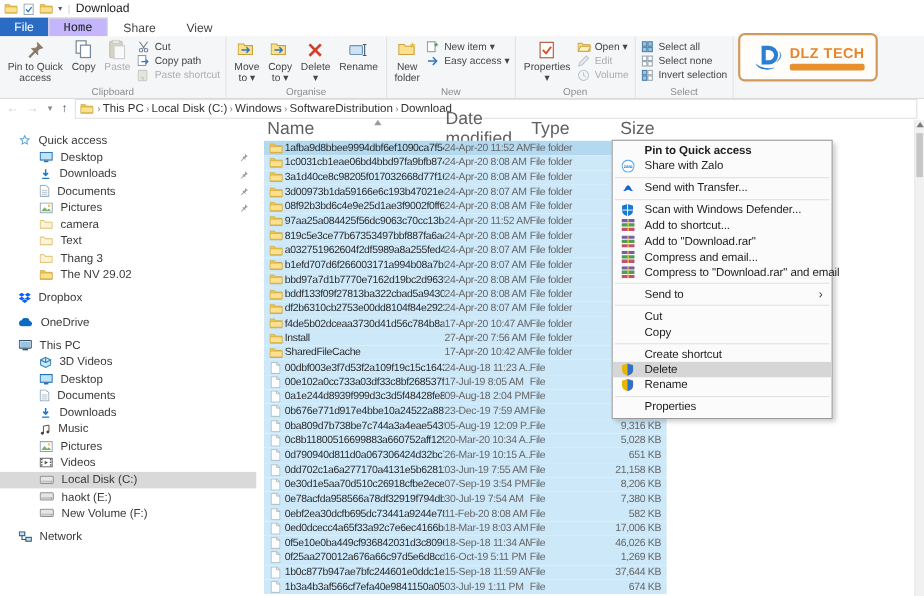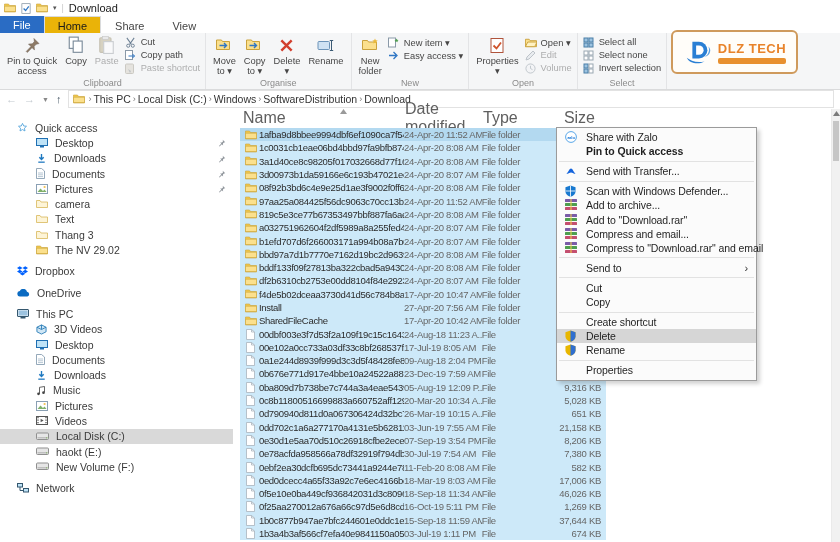--- a/index.html
+++ b/index.html
@@ -12,21 +12,21 @@
   #titlebar{position:absolute;left:0;top:0;right:0;height:16px;display:flex;align-items:center;padding-left:4px;gap:5px;font-size:11px;}
   .tsep{color:#c9c9c9;font-size:9px;}
   #wtitle{color:#1a1a1a;}
   .qcaret{font-size:7px;color:#555;}
 
   
   #tabsrow{position:absolute;left:0;top:16px;right:0;height:17px;display:flex;align-items:stretch;font-size:11px;}
   #filetab{background:#2a6cc4;color:#fff;padding:1px 13px 0;display:flex;align-items:center;}
   #tabs{display:flex;}
   .tab{padding:1px 13px 0;display:flex;align-items:center;color:#444;border:1px solid transparent;border-bottom:none;}
-  .tab.active{background:#eab308;border-color:#dadbdc;color:#1a1a1a;}
+  .tab.active{background:#c4b5fd;border-color:#dadbdc;color:#1a1a1a;font-family:Liberation Mono, monospace;}
 
   
   #ribbon{position:absolute;left:0;top:33px;right:0;height:56px;background:#f5f6f7;border-bottom:1px solid #dadbdc;}
   #groups{display:flex;height:100%;}
   .rgroup{position:relative;height:100%;border-right:1px solid #e3e4e6;padding:0 3px;}
   .rbody{display:flex;align-items:flex-start;height:45px;}
   .rglabel{position:absolute;left:0;right:0;bottom:1px;text-align:center;font-size:9px;color:#8b8b8b;}
   .rbig{display:flex;flex-direction:column;align-items:center;padding:2px 4px 0;font-size:9.3px;color:#464646;line-height:1.12;text-align:center;}
   .rbig .icon{height:20px;margin-bottom:1px;}
   .rsmallcol{display:flex;flex-direction:column;padding:3px 2px 0;gap:1px;}
@@ -1045,31 +1045,31 @@
       <span id="varrow" class="icon">
         <svg width="7" height="5" viewBox="0 0 7 5">
             <path d="M3.5 0L7 5H0z" fill="#7a7a7a"></path>
           </svg>
       </span>
       <div id="vthumb"></div>
     </div>
   </div>
 
   <div id="ctxmenu">
+      <div class="mi bold">
+        <span>Pin to Quick access</span>
+      </div>
       <div class="mi">
         <span class="icon micon">
           <svg width="12" height="12" viewBox="0 0 12 12">
             <circle cx="6" cy="6" r="5.4" fill="#fff" stroke="#59a7e8"></circle>
             <text x="6" y="7.8" font-size="4.2" text-anchor="middle" fill="#1a78d8" font-weight="bold">zalo</text>
           </svg>
         </span>
         <span>Share with Zalo</span>
-      </div>
-      <div class="mi bold">
-        <span>Pin to Quick access</span>
       </div>
       <div class="msep"></div>
       <div class="mi">
         <span class="icon micon">
           <svg width="12" height="12" viewBox="0 0 12 12">
             <path d="M1.5 8.5C3.5 7.5 4 3.5 6 3.5s2.5 4 4.5 5c-1.6.9-2.9-1-4.5-1s-2.9 1.9-4.5 1z" fill="#1464dc"></path>
           </svg>
         </span>
         <span>Send with Transfer...</span>
       </div>
@@ -1085,21 +1085,21 @@
       </div>
       <div class="mi">
         <span class="icon micon">
           <svg width="12" height="11" viewBox="0 0 12 11">
             <rect width="12" height="3" rx=".5" fill="#7a5ca8"></rect>
             <rect y="4" width="12" height="3" rx=".5" fill="#4f9e4f"></rect>
             <rect y="8" width="12" height="3" rx=".5" fill="#c44f6f"></rect>
             <path d="M6 0v11" stroke="#f2d24b"></path>
           </svg>
         </span>
-        <span>Add to archive...</span>
+        <span>Add to shortcut...</span>
       </div>
       <div class="mi">
         <span class="icon micon">
           <svg width="12" height="11" viewBox="0 0 12 11">
             <rect width="12" height="3" rx=".5" fill="#7a5ca8"></rect>
             <rect y="4" width="12" height="3" rx=".5" fill="#4f9e4f"></rect>
             <rect y="8" width="12" height="3" rx=".5" fill="#c44f6f"></rect>
             <path d="M6 0v11" stroke="#f2d24b"></path>
           </svg>
         </span>

